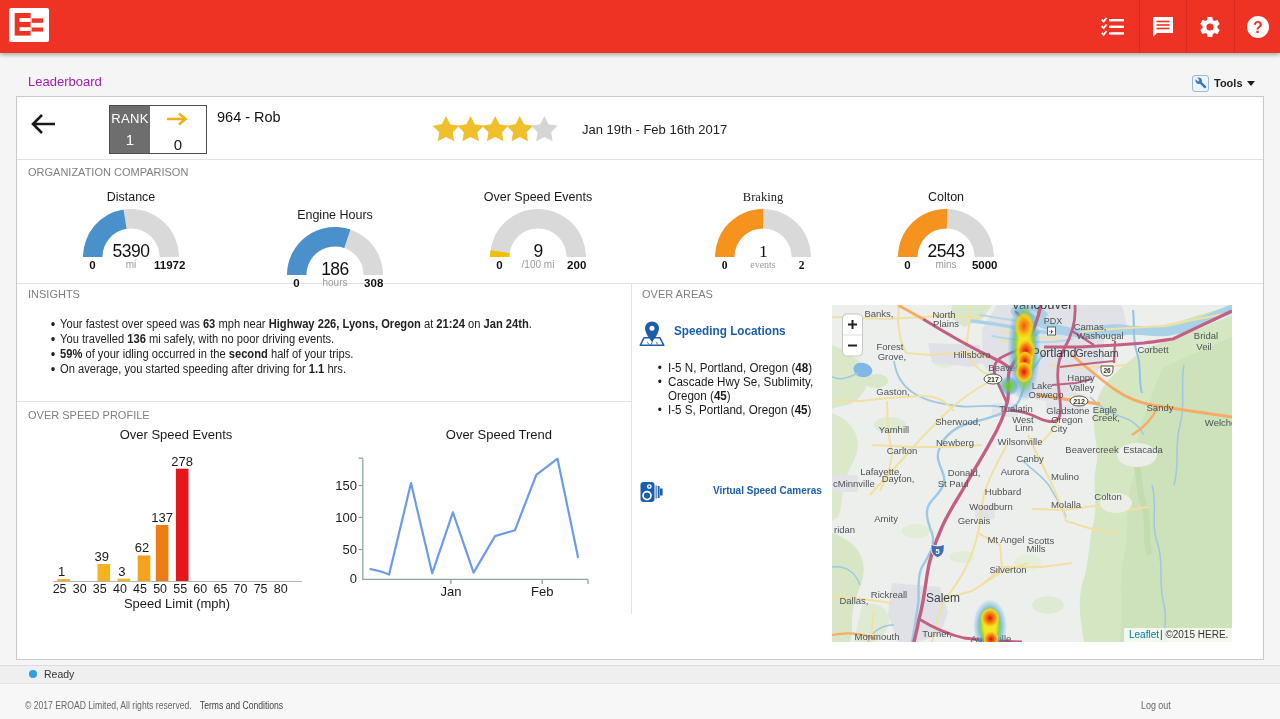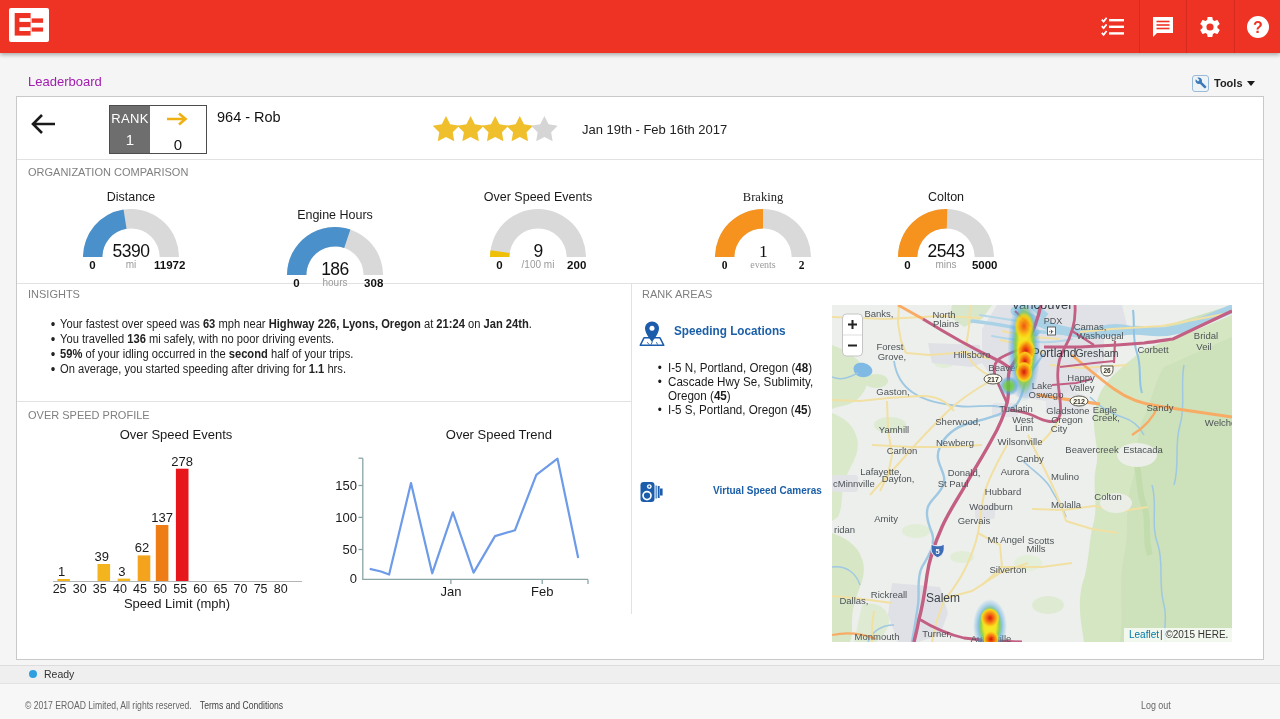--- a/index.html
+++ b/index.html
@@ -152,21 +152,21 @@
 <div id="daterng">Jan 19th - Feb 16th 2017</div>
 
 <div class="secline" style="left:17px; top:159px; width:1246px; height:1px;"></div>
 <div class="secline" style="left:17px; top:283px; width:1246px; height:1px;"></div>
 <div class="secline" style="left:17px; top:401px; width:614px; height:1px;"></div>
 <div class="secline" style="left:631px; top:283px; width:1px; height:331px;"></div>
 
 <div class="sectitle" style="left:28px; top:166px;">ORGANIZATION COMPARISON</div>
 <div class="sectitle" style="left:28px; top:288px;">INSIGHTS</div>
 <div class="sectitle" style="left:28px; top:409px;text-align:right;">OVER SPEED PROFILE</div>
-<div class="sectitle" style="left:642px; top:288px;">RANK AREAS</div>
+<div class="sectitle" style="left:642px; top:288px;">OVER AREAS</div>
 
 <div id="gauges">
 <div class="gauge" style="left:31px;">
   <div class="gt">Distance</div>
   <svg width="110" height="66" viewBox="0 0 110 66">
     <path d="M7,48 A48,48 0 0 1 103,48 L83.6,48 A28.6,28.6 0 0 0 26.4,48 Z" fill="#d9d9d9"></path>
     <path d="M7,48 A48,48 0 0 1 47.52,0.59 L 50.55,19.75 A28.6,28.6 0 0 0 26.4,48 Z" fill="#4a90cb"></path>
     <text x="55" y="48" text-anchor="middle" font-size="17.5" letter-spacing="-0.5" fill="#111">5390</text>
     <text x="55" y="59" text-anchor="middle" font-size="10" fill="#9b9b9b">mi</text>
     <text x="16.5" y="60" text-anchor="middle" font-size="11.5" font-weight="bold" fill="#111">0</text>

